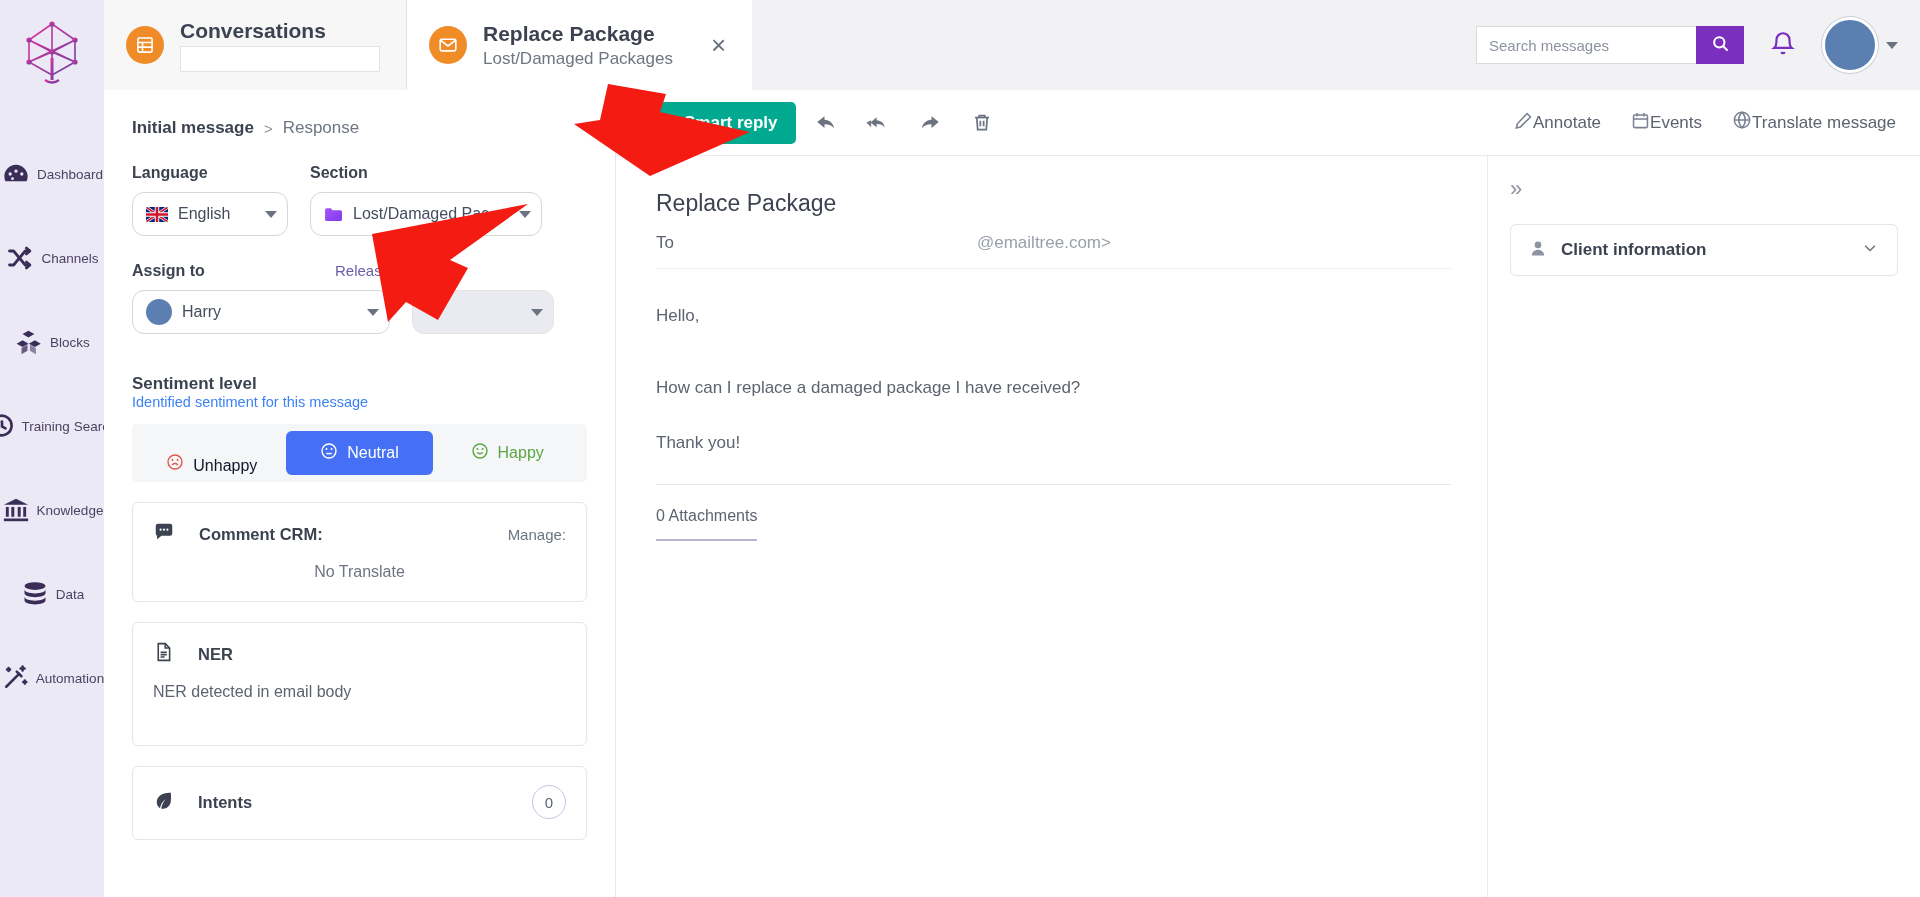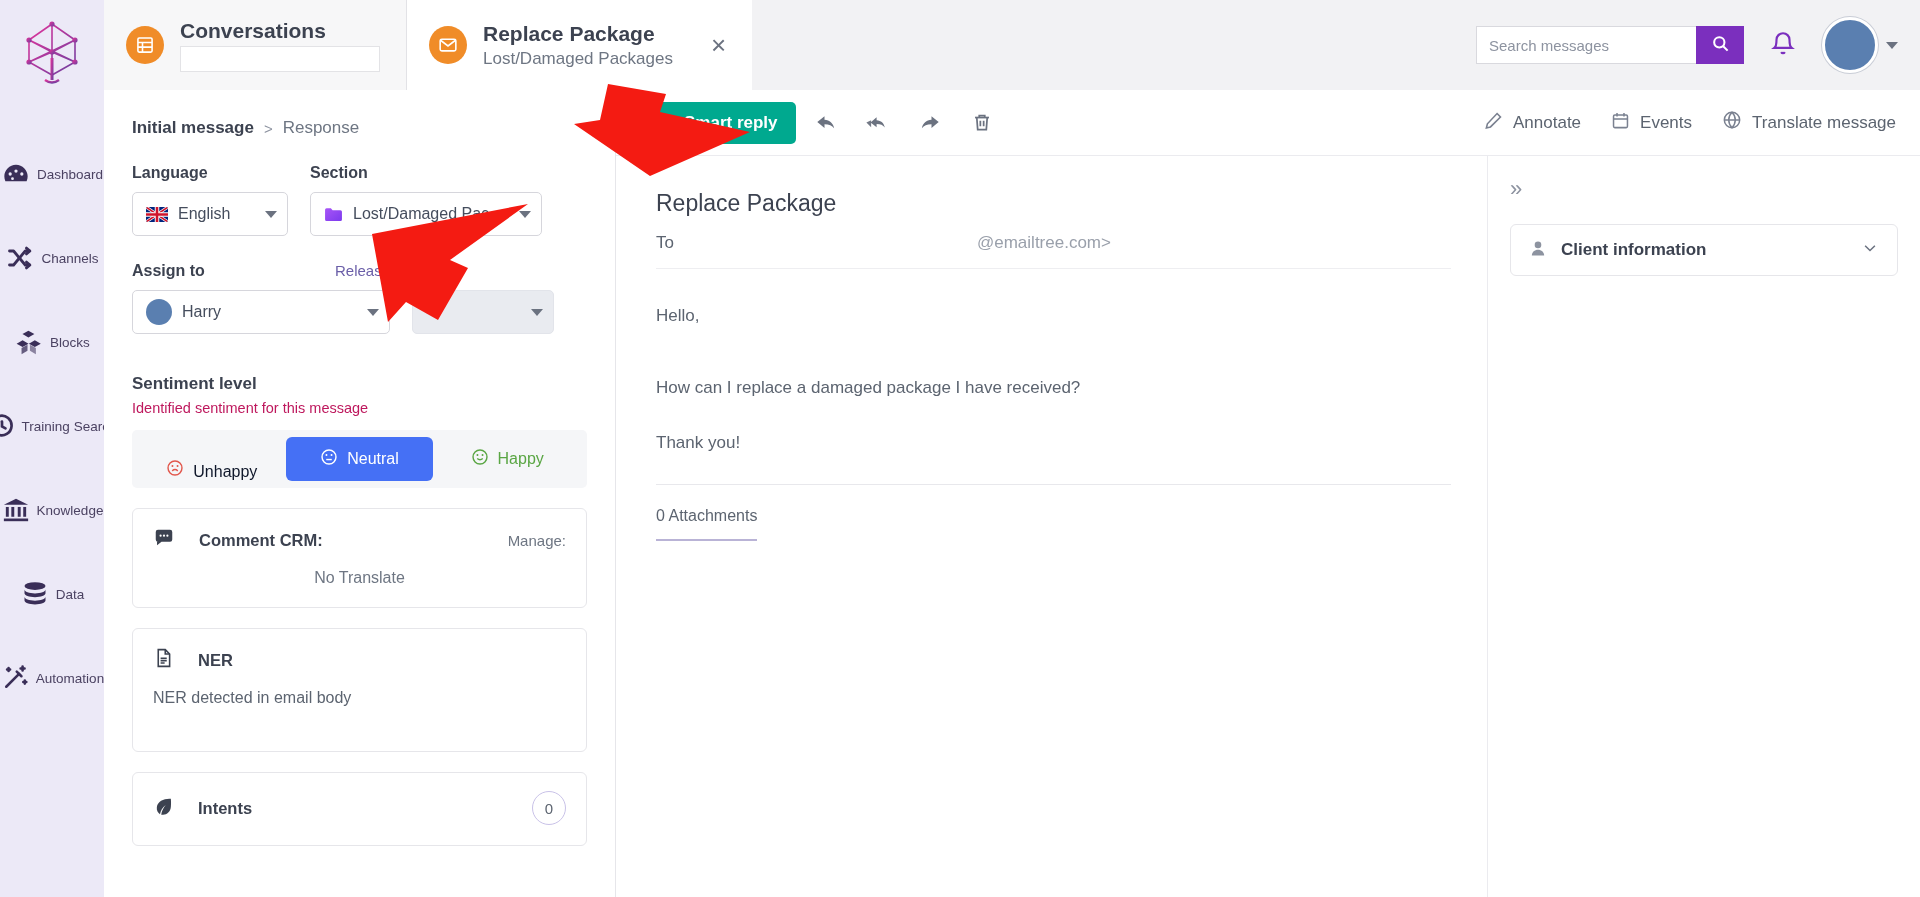--- a/index.html
+++ b/index.html
@@ -103,41 +103,41 @@
   }
   .breadcrumb { padding: 28px 0 0 28px; font-size: 17px; display:flex; align-items:center; gap:10px;}
   .bc-1 { font-weight: 700; color: #3c4250; }
   .bc-sep { color: #8d93a0; font-size: 15px;}
   .bc-2 { color: #6e7683; }
 
   .form-area { padding: 26px 28px 0 28px; }
   .field-label { font-size: 16px; font-weight: 700; color: #3c4250; margin-bottom: 10px; }
   .row-2 { display: flex; gap: 22px; }
   .sel {
-    height: 44px; border: 1px solid #d6d6dc; border-radius: 5px; background: #fff;
+    height: 44px; border: 1px solid #d6d6dc; border-radius: 12px; background: #fff;
     display: flex; align-items: center; gap: 10px; padding: 0 10px 0 13px;
     cursor: pointer; position: relative;
   }
   .sel .val { font-size: 16px; color: #454d5d; white-space: nowrap; overflow: hidden; text-overflow: ellipsis; }
   .sel .arr { margin-left: auto; width:0;height:0;border-left:6px solid transparent;border-right:6px solid transparent;border-top:7px solid #6b7280; }
   .sel.disabled { background: #e9ebf0; border-color: #e2e4ea; }
   .sel.disabled .val { color: #8d93a0; }
 
   .flag {
     width: 22px; height: 15px; min-width: 22px; border-radius: 2px; overflow: hidden;
     position: relative; background: #00247d;
   }
   .folder { width: 19px; height: 15px; min-width:19px; }
   .mini-avatar { width: 26px; height: 26px; min-width:26px; border-radius: 50%; background: #5a7fb0; }
 
   .release-link { font-size: 15px; color: #6a5ea8; cursor: pointer; }
 
   .sent-head { margin-top: 40px; }
   .sent-title { font-size: 17px; font-weight: 700; color: #3c4250; }
-  .sent-sub { font-size: 14.5px; color: #be185d; margin-top: 6px; }
+  .sent-sub { font-size: 14.5px; color: #3b82f6; }
   .sent-bar {
     margin-top: 14px; background: #f5f6f8; border-radius: 5px;
     display: flex; align-items: center; height: 58px; padding: 0 6px;
   }
   .sent-opt {
     flex: 1; height: 44px; border-radius: 6px;
     display: flex; align-items: center; justify-content: center; gap: 9px;
     font-size: 16px; cursor: pointer;
   }
   .sent-opt.unhappy { color: #0f172a; align-items: flex-end; }
@@ -170,21 +170,21 @@
     height: 42px; background: #00a98f; border: none; border-radius: 5px;
     color: #fff; font-size: 17px; font-weight: 700; padding: 0 18px;
     display: flex; align-items: center; gap: 10px; cursor: pointer;
     font-family: "Liberation Sans", sans-serif;
   }
   .tb-ico {
     width: 44px; height: 42px; display: flex; align-items: center; justify-content: center;
     cursor: pointer; color: #6b7280;
   }
   .tb-right { margin-left: auto; display: flex; align-items: center; gap: 30px; }
-  .tb-act { display: flex; align-items: center; gap: 10px; cursor: pointer; font-size: 17px; color: #5c6470; }
+  .tb-act { display: flex; align-items: center; cursor: pointer; font-size: 17px; color: #5c6470; }
 
   .msg-scroll { flex: 1; overflow: hidden; display:flex; }
   .msg-area { flex: 1; padding: 34px 0 0 0; border-right: 1px solid #ebebef; min-width:0; }
   .msg-inner { padding: 0 36px 0 40px; max-width: 880px; }
   .msg-subject { font-size: 23px; color: #3c4250; font-weight: 400; }
   .addr-row {
     display: flex; align-items: center; height: 52px;
     border-bottom: 1px solid #eeeef1; font-size: 17px;
   }
   .addr-row.last { border-bottom: 1px solid #eeeef1; }

